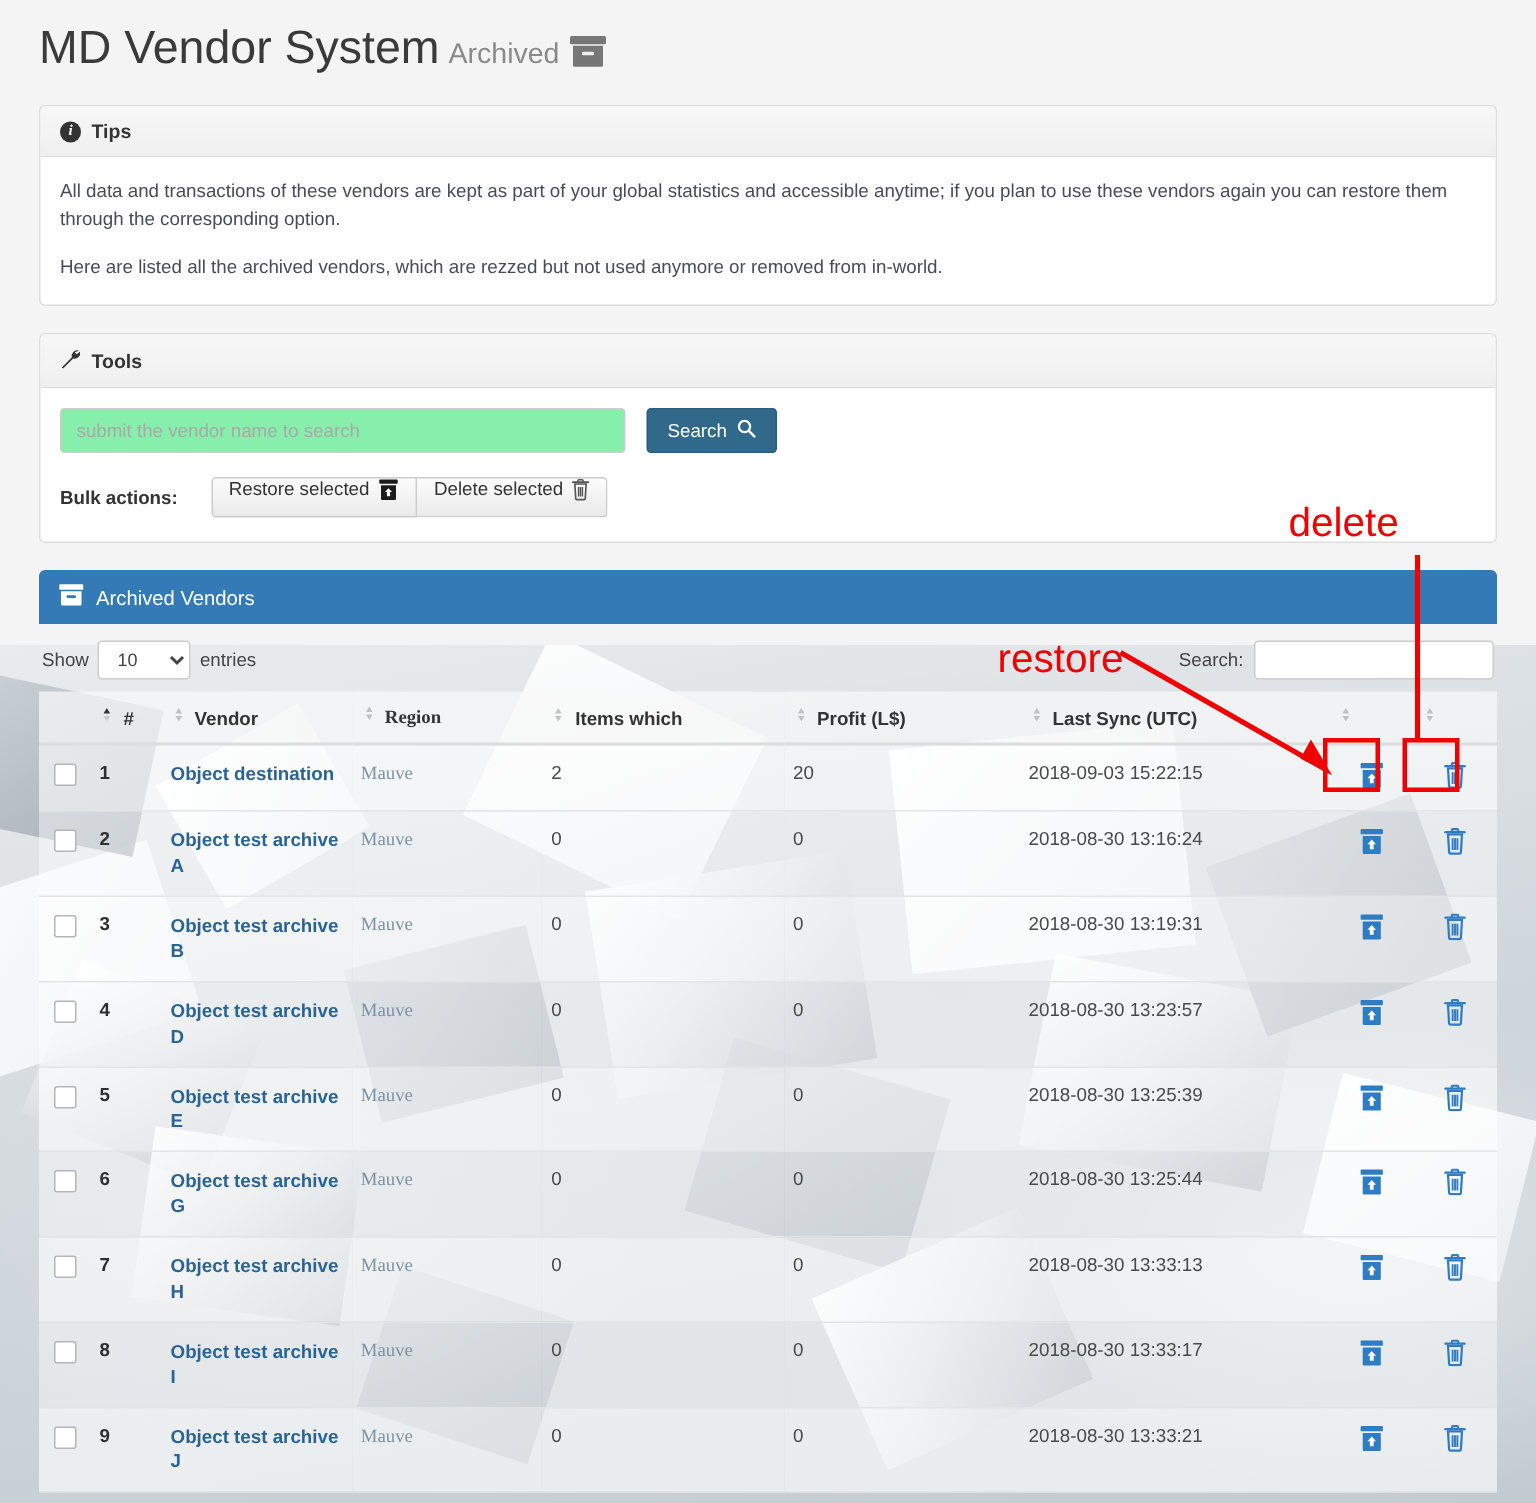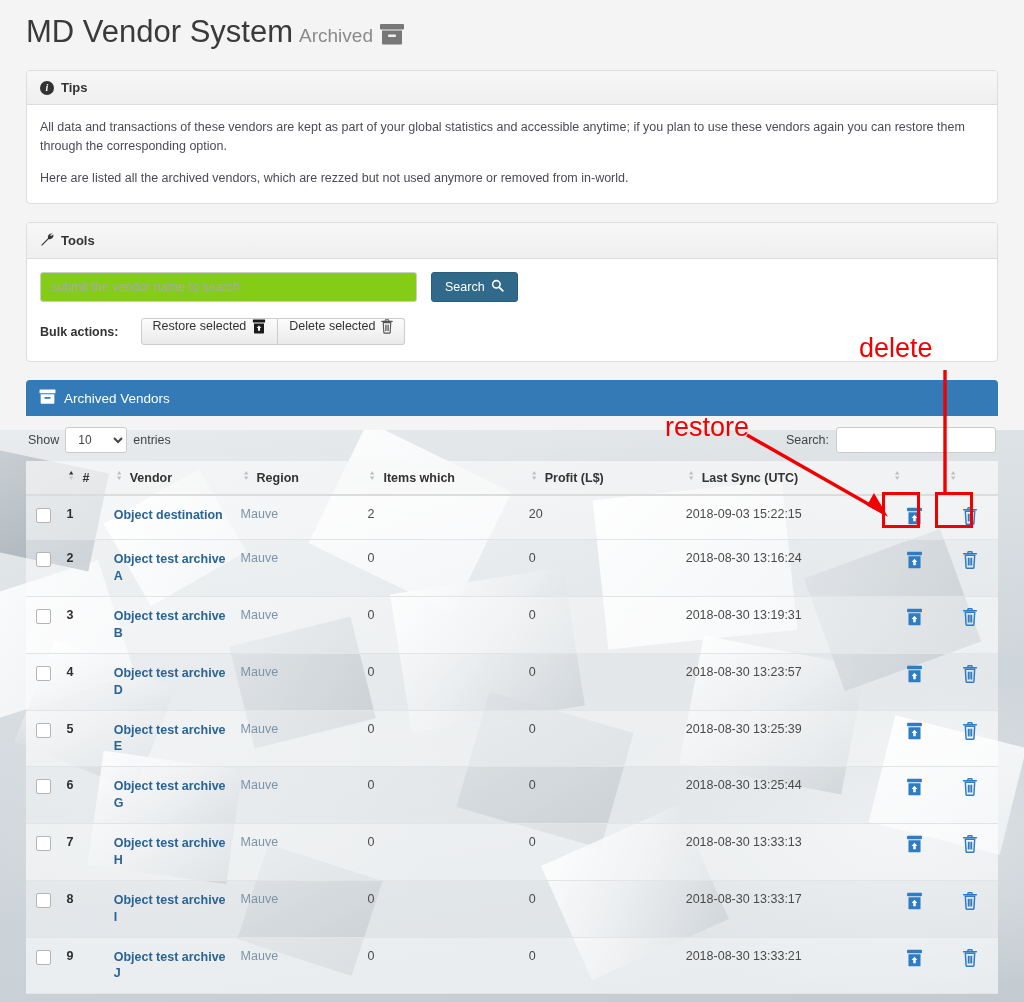--- a/index.html
+++ b/index.html
@@ -92,21 +92,21 @@
   }
 
   
   .tools-row { display: flex; align-items: center; gap: 14px; }
   .vendor-search {
     width: 377px; height: 30px;
     border: 1px solid #ccc; border-radius: 3px;
     padding: 4px 10px;
     font-size: 12.5px; color: #555;
     font-family: "Liberation Sans", sans-serif;
-    background: #84cc16;
+    background: #86efac;
   }
   .vendor-search::placeholder { color: #a9a9a9; }
   .btn-search {
     background: #31698a;
     border: 1px solid #2b5e7c;
     color: #fff;
     border-radius: 3px;
     height: 30px;
     padding: 0 13px;
     font-size: 12.5px;
@@ -181,21 +181,21 @@
     border-bottom: 1px solid #e2e4e6;
     vertical-align: top;
   }
   table.vendors tbody tr:nth-child(odd)  td { background: rgba(255,255,255,0.62); }
   table.vendors tbody tr:nth-child(even) td { background: rgba(255,255,255,0.44); }
   table.vendors thead th { background: rgba(248,248,248,0.72); }
 
   .col-check { width: 32px; }
   .col-num   { width: 44px; }
   .col-vendor{ width: 118px; }
-  .col-region{ width: 118px; }
+  .col-region{ width: 118px; font-family: Liberation Serif, serif; }
   .col-items { width: 150px; }
   .col-profit{ width: 146px; }
   .col-sync  { width: 192px; }
   .col-act   { width: 52px; text-align: center; }
 
   .rownum { font-weight: bold; color: #2f2f2f; }
   .vendor-link { color: #2a6496; font-weight: bold; text-decoration: none; line-height: 1.35; display: inline-block; }
   .region-txt { color: #7c93a8; }
 
   input.rowcheck {
@@ -220,21 +220,21 @@
   
   #annot { position: absolute; left: 0; top: 0; width: 1024px; height: 1002px; z-index: 40; pointer-events: none; }
   .annot-text {
     position: absolute;
     color: #f00000;
     font-family: "Liberation Sans", sans-serif;
     font-size: 27px;
     line-height: 1;
     white-space: nowrap;
   }
-  #annot-restore { left: 665px; top: 414px; }
+  #annot-restore { left: 665px; top: 426px; }
   #annot-delete  { left: 859px; top: 335px; }
   .annot-box {
     position: absolute; border: 3px solid #f00000; background: transparent;
   }
   #box-restore { left: 882px; top: 492px; width: 38px; height: 36px; }
   #box-delete  { left: 935px; top: 492px; width: 38px; height: 36px; }
 </style>
 </head>
 <body>
 

